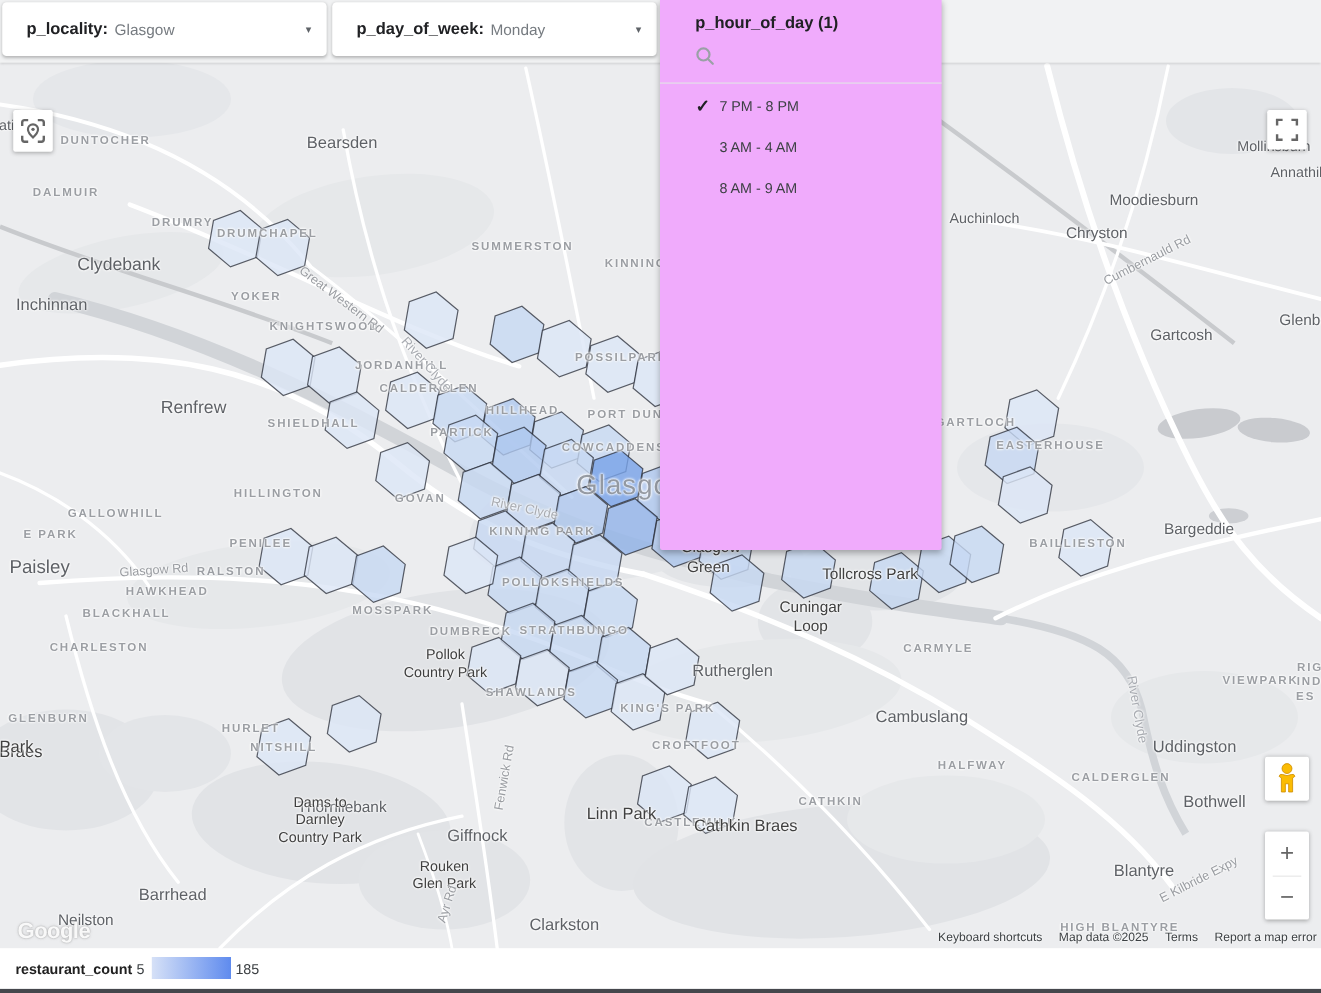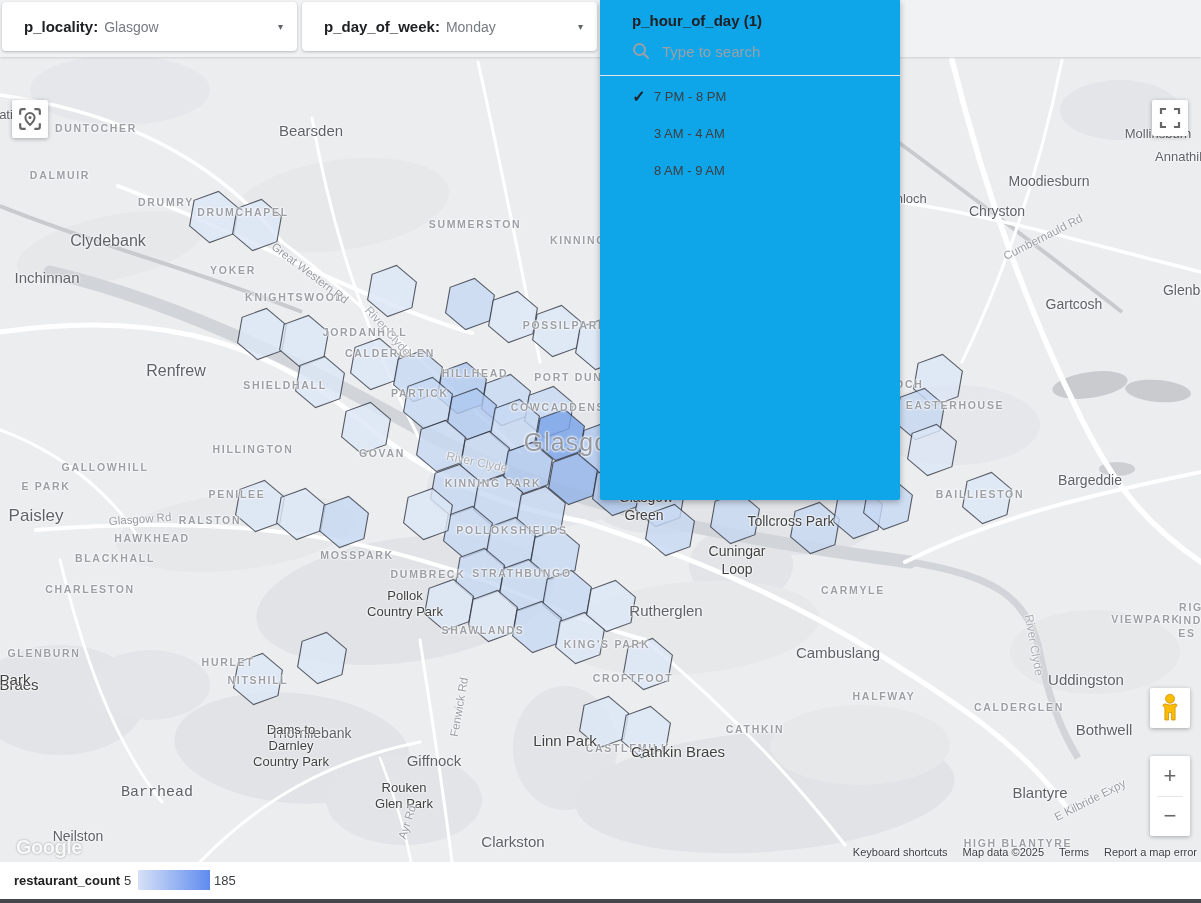--- a/index.html
+++ b/index.html
@@ -9,21 +9,21 @@
   
   .topbar{position:absolute;left:0;top:0;width:1201px;height:57px;background:#f1f2f3;z-index:20;box-shadow:0 1px 2px rgba(0,0,0,.12);}
   .chip{position:absolute;top:2px;height:49px;background:#fff;border-radius:4px;box-shadow:0 1px 3px rgba(0,0,0,.25);display:flex;align-items:center;padding:0 14px 0 22px;cursor:pointer;}
   .chip .flabel{font-size:15px;font-weight:700;color:#202124;white-space:pre;}
   .chip .fvalue{font-size:14px;color:#767b80;margin-left:6px;white-space:pre;}
   .chip .caret{margin-left:auto;font-size:10px;color:#5f6368;padding-left:12px;}
   #chip-0{left:2px;width:295px;}
   #chip-1{left:302px;width:295px;}
 
   
-  .panel{position:absolute;left:600px;top:0;width:300px;height:500px;background:#0ea5e9;z-index:30;box-shadow:0 2px 6px rgba(0,0,0,.3);border-radius:0 0 2px 2px;}
+  .panel{position:absolute;left:600px;top:0;width:256px;height:500px;background:#f0abfc;z-index:30;box-shadow:0 2px 6px rgba(0,0,0,.3);border-radius:0 0 2px 2px;}
   .panel-title{font-size:15px;font-weight:700;color:#202124;padding:12px 0 4px 32px;}
   .searchrow{display:flex;align-items:center;height:36px;padding-left:24px;}
   .searchrow input{border:none;outline:none;font-size:15px;color:#3c4043;flex:1;margin-left:10px;background:transparent;}
   .searchrow input::placeholder{color:#9aa0a6;}
   .panel-div{border-bottom:1px solid #e3e4e6;margin-top:6px;}
   .opt{display:flex;align-items:center;height:37px;cursor:pointer;}
   .opt .check{width:26px;text-align:center;margin-left:26px;font-size:16px;font-weight:700;color:#202124;}
   .opt .olabel{font-size:13px;color:#3c4043;margin-left:2px;}
 
   
@@ -190,21 +190,21 @@
         <div class="mlabel city" style="left: 108px; top: 241px; font-size: 16px; transform: translate(-50%, -50%);">Clydebank</div>
         <div class="mlabel city" style="left: 311px; top: 130px; transform: translate(-50%, -50%);">Bearsden</div>
         <div class="mlabel city" style="left: 47px; top: 277px; transform: translate(-50%, -50%);">Inchinnan</div>
         <div class="mlabel city" style="left: 176px; top: 371px; font-size: 16px; transform: translate(-50%, -50%);">Renfrew</div>
         <div class="mlabel city" style="left: 36px; top: 516px; font-size: 17px; transform: translate(-50%, -50%);">Paisley</div>
         <div class="mlabel city" style="left: 666px; top: 610px; transform: translate(-50%, -50%);">Rutherglen</div>
         <div class="mlabel city" style="left: 838px; top: 652px; transform: translate(-50%, -50%);">Cambuslang</div>
         <div class="mlabel city" style="left: 1086px; top: 679px; transform: translate(-50%, -50%);">Uddingston</div>
         <div class="mlabel city" style="left: 1104px; top: 729px; transform: translate(-50%, -50%);">Bothwell</div>
         <div class="mlabel city" style="left: 1040px; top: 792px; transform: translate(-50%, -50%);">Blantyre</div>
-        <div class="mlabel city" style="left: 157px; top: 792px; transform: translate(-50%, -50%); font-family: Liberation Mono, monospace;">Barrhead</div>
+        <div class="mlabel city" style="left: 157px; top: 814px; transform: translate(-50%, -50%);">Barrhead</div>
         <div class="mlabel city" style="left: 78px; top: 836px; font-size: 14px; transform: translate(-50%, -50%);">Neilston</div>
         <div class="mlabel city" style="left: 513px; top: 841px; transform: translate(-50%, -50%);">Clarkston</div>
         <div class="mlabel city" style="left: 434px; top: 760px; transform: translate(-50%, -50%);">Giffnock</div>
         <div class="mlabel city" style="left: 311px; top: 733px; font-size: 14px; transform: translate(-50%, -50%);">Thornliebank</div>
         <div class="mlabel city" style="left: 1049px; top: 181px; font-size: 14px; transform: translate(-50%, -50%);">Moodiesburn</div>
         <div class="mlabel city" style="left: 997px; top: 211px; font-size: 14px; transform: translate(-50%, -50%);">Chryston</div>
         <div class="mlabel city" style="left: 1074px; top: 304px; font-size: 14px; transform: translate(-50%, -50%);">Gartcosh</div>
         <div class="mlabel city" style="left: 1090px; top: 480px; font-size: 14px; transform: translate(-50%, -50%);">Bargeddie</div>
         <div class="mlabel city" style="left: 1191px; top: 290px; font-size: 14px; transform: translate(-50%, -50%);">Glenboig</div>
         <div class="mlabel city" style="left: 1180px; top: 156px; font-size: 13px; transform: translate(-50%, -50%);">Annathill</div>
@@ -337,21 +337,20 @@
     </div>
   </div>
 
   <div class="panel">
     <div class="panel-title">p_hour_of_day (1)</div>
     <div class="searchrow">
       <svg width="18" height="18" viewBox="0 0 18 18" style="margin-left:8px;">
         <circle cx="7.5" cy="7.5" r="5.5" fill="none" stroke="#9aa0a6" stroke-width="2"></circle>
         <line x1="11.8" y1="11.8" x2="16" y2="16" stroke="#9aa0a6" stroke-width="2" stroke-linecap="round"></line>
       </svg>
-      <input type="text" placeholder="Type to search" style="">
     </div>
     <div class="panel-div"></div>
     <div id="opt-list" style="padding-top:2px;">
         <div class="opt">
           <span class="check">✓</span>
           <span class="olabel">7 PM - 8 PM</span>
         </div>
         <div class="opt">
           <span class="check"></span>
           <span class="olabel">3 AM - 4 AM</span>

